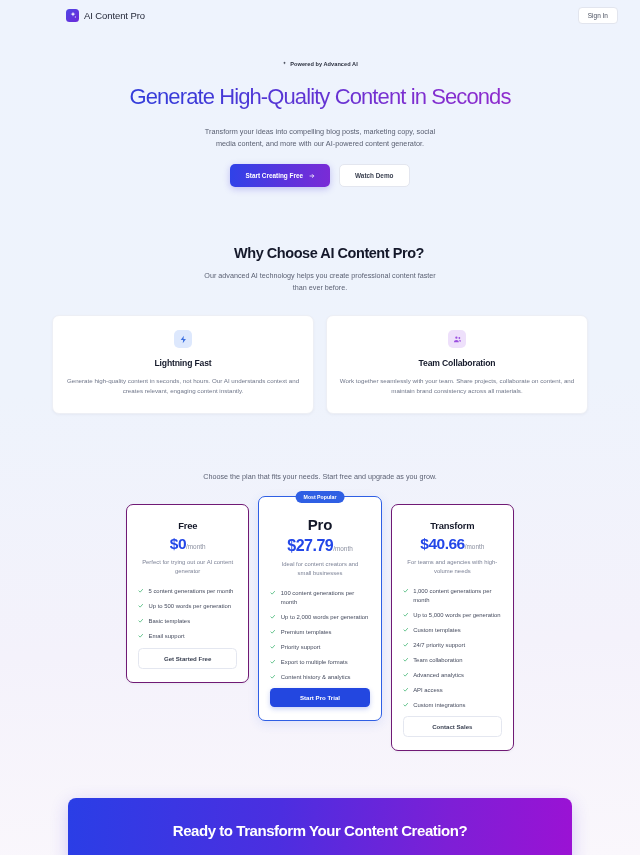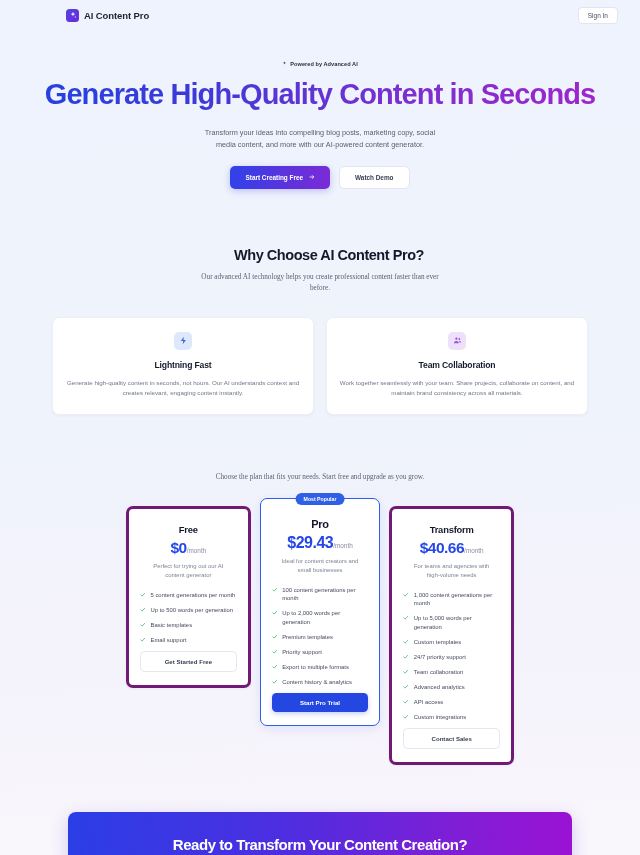--- a/index.html
+++ b/index.html
@@ -33,21 +33,21 @@
   .logo-box {
     width: 13px; height: 13px;
     border-radius: 3.5px;
     background: linear-gradient(135deg, #4f46e5 0%, #6d28d9 100%);
     display: flex; align-items: center; justify-content: center;
     flex: none;
   }
   .logo-box svg { width: 8px; height: 8px; display: block; }
   .brand-name {
     font-size: 9.5px;
-    font-weight: bold;
+    font-weight: normal;
     letter-spacing: -0.1px;
     color: #1f2333;
   }
   .signin-btn {
     font-size: 6.5px;
     color: #4b5160;
     background: #ffffff;
     border: 1px solid #e2e5ee;
     border-radius: 4px;
     padding: 4px 9px;
@@ -64,24 +64,24 @@
     display: inline-flex;
     align-items: center;
     gap: 3px;
     font-size: 5.6px;
     font-weight: bold;
     color: #2a2f3e;
     letter-spacing: 0.05px;
   }
   .pill svg { width: 5px; height: 5px; display: block; }
   .hero-title {
-    margin-top: 9px;
-    font-size: 29px;
+    margin-top: 15px;
+    font-size: 22px;
     line-height: 1.08;
-    font-weight: bold;
+    font-weight: normal;
     letter-spacing: -0.9px;
     background: linear-gradient(95deg, #2143e0 0%, #3c3ad8 30%, #7a2fd0 62%, #a625c9 100%);
     -webkit-background-clip: text;
     background-clip: text;
     color: transparent;
     -webkit-text-fill-color: transparent;
   }
   .hero-sub {
     margin: 17px auto 0;
     width: 232px;
@@ -130,21 +130,20 @@
     letter-spacing: -0.45px;
     color: #14182a;
     padding-left: 18px;
   }
   .section-sub {
     margin: 9px auto 0;
     width: 240px;
     font-size: 7.2px;
     line-height: 1.6;
     color: #5c6274;
-    font-family: Liberation Serif, serif;
   }
 
   
   .features { padding-top: 58px; }
   .feature-grid {
     margin-top: 22px;
     display: flex;
     gap: 12px;
     padding: 0 52px;
     justify-content: center;
@@ -188,21 +187,21 @@
     display: flex;
     align-items: flex-start;
     justify-content: center;
     gap: 9px;
     padding: 0 126px;
   }
   .plan {
     position: relative;
     flex: 1;
     background: #fff;
-    border: 3px solid #701a75;
+    border: 1px solid #701a75;
     border-radius: 7px;
     padding: 15px 11px 13px;
     box-shadow: 0 1px 3px rgba(26,32,64,0.05);
   }
   .plan.free       { min-height: 150px; }
   .plan.enterprise { min-height: 150px; }
   .plan.featured {
     border: 1.4px solid #2f5fe4;
     padding-top: 19px;
     margin-top: -8px;
@@ -221,21 +220,21 @@
     border-radius: 20px;
     white-space: nowrap;
   }
   .plan-name {
     text-align: center;
     font-size: 9.4px;
     font-weight: bold;
     color: #141829;
     letter-spacing: -0.2px;
   }
-  .plan.featured .plan-name { font-size: 11px; }
+  .plan.featured .plan-name { font-size: 15px; }
   .plan-price {
     text-align: center;
     margin-top: 4px;
     color: #2347e8;
     font-weight: bold;
     letter-spacing: -0.5px;
   }
   .price-amount { font-size: 15.5px; }
   .plan.featured .price-amount { font-size: 16px; }
   .price-period {
@@ -425,21 +424,21 @@
             <span>Email support</span>
           </li>
       </ul>
       <button class="plan-btn">Get Started Free</button>
     </div>
 
     <div class="plan featured">
       <div class="badge">Most Popular</div>
       <div class="plan-name">Pro</div>
       <div class="plan-price">
-        <span class="price-amount">$29.43</span><span class="price-period">/month</span>
+        <span class="price-amount">$27.79</span><span class="price-period">/month</span>
       </div>
       <div class="plan-desc">Ideal for content creators and small businesses</div>
       <ul class="plan-features">
         <li>
             <svg viewBox="0 0 24 24" fill="none" stroke="currentColor" stroke-width="3.2" stroke-linecap="round" stroke-linejoin="round">
               <path d="M4 12.5l5.5 5.5L20 6"></path>
             </svg>
             <span>100 content generations per month</span>
           </li>
         <li>

